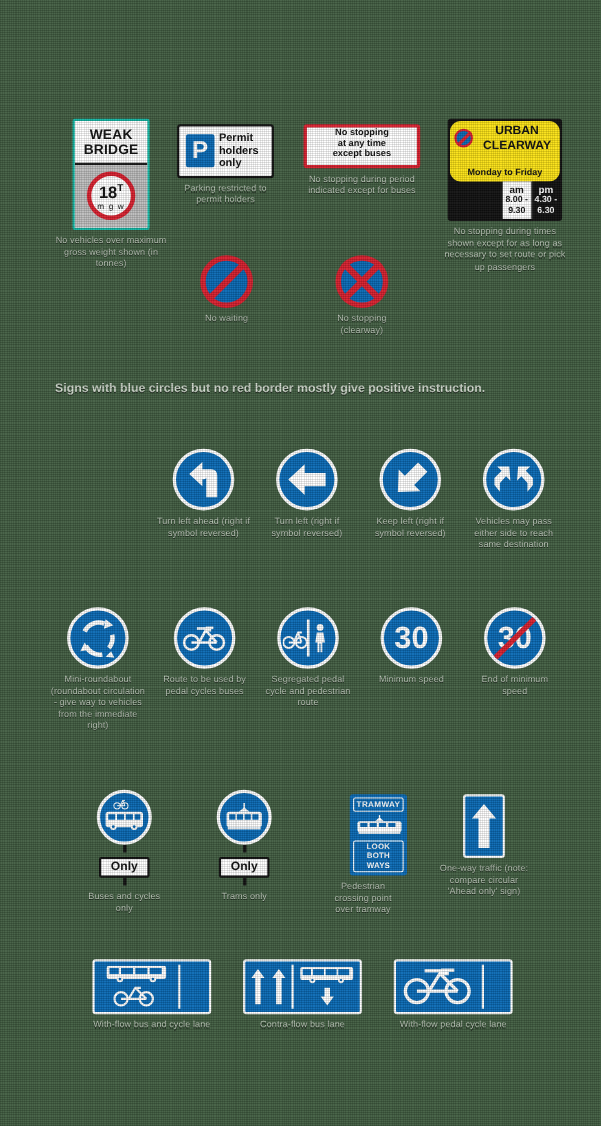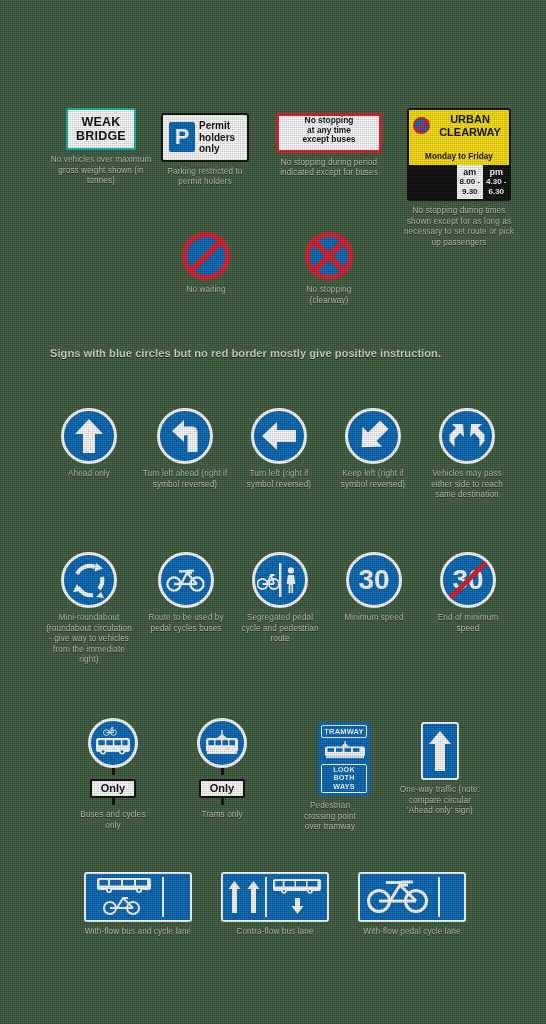--- a/index.html
+++ b/index.html
@@ -123,21 +123,21 @@
   .mini-nostop .mbar{
     position:absolute;left:50%;top:50%;width:16px;height:2.4px;background:#d8202f;
   }
   .mini-nostop .mbar.a{transform:translate(-50%,-50%) rotate(-45deg);}
   .mini-nostop .mbar.b{transform:translate(-50%,-50%) rotate(45deg);}
 
   .clearway{
     width:104px;border:2px solid #111;border-radius:3px;overflow:hidden;background:#111;
     box-sizing:border-box;
   }
-  .cw-top{background:#fbe215;padding:3px 4px 4px;}
+  .cw-top{background:#fbe215;padding:3px 4px 4px;border-radius:10px;}
   .cw-row1{display:flex;align-items:center;gap:5px;}
   .cw-name{font-weight:bold;font-size:11px;line-height:12.5px;color:#111;text-align:center;flex:1;}
   .cw-days{font-weight:bold;font-size:8.2px;text-align:center;color:#111;margin-top:14px;}
   .cw-times{display:flex;padding-left:48px;}
   .cw-am,.cw-pm{flex:1;text-align:center;padding:2px 0 3px;}
   .cw-am{background:#fff;color:#111;border-right:1px solid #111;}
   .cw-pm{background:#111;color:#fff;}
   .cw-lbl{font-weight:bold;font-size:9px;line-height:10px;}
   .cw-val{font-weight:bold;font-size:8px;line-height:9.5px;}
   .mini-nowait{
@@ -193,20 +193,26 @@
 
 <div class="page">
 
   <div class="cell" style="left:46px;top:108px;width:110px;">
     <div class="signwrap">
       <div class="weak">
         <div class="top">
           <div>WEAK</div>
           <div>BRIDGE</div>
         </div>
+        <div class="bot">
+          <div class="wlimit">
+            <div class="n"><span>18</span><sup>T</sup></div>
+            <div class="u">m g w</div>
+          </div>
+        </div>
       </div>
     </div>
     <div class="cap">No vehicles over maximum gross weight shown (in tonnes)</div>
   </div>
 
   <div class="cell" style="left:155px;top:113px;width:100px;">
     <div class="signwrap">
       <div class="permit">
         <div class="pblue">P</div>
         <div class="ptxt">
@@ -276,30 +282,20 @@
       <div class="redcirc">
         <div class="bar a"></div>
           <div class="bar b"></div>
       </div>
     </div>
     <div class="cap">No stopping (clearway)</div>
   </div>
 
   <div class="section-head" style="left:50px;top:346px;width:400px;">Signs with blue circles but no red border mostly give positive instruction.</div>
 
-  <div class="cell" style="left:48px;top:408px;width:82px;">
-    <div class="signwrap">
-      <div class="circ c56">
-        <svg width="34" height="38" viewBox="0 0 34 38">
-          <polygon points="17,2 31,17 23,17 23,36 11,36 11,17 3,17" fill="#fff"></polygon>
-        </svg>
-      </div>
-    </div>
-    <div class="cap">Ahead only</div>
-  </div>
 
   <div class="cell" style="left:142px;top:408px;width:86px;">
     <div class="signwrap">
       <div class="circ c56">
         <svg width="38" height="38" viewBox="0 0 38 38">
           <path d="M6 14 L18 3 L18 9.5 L26 9.5 Q31.5 9.5 31.5 15.5 L31.5 35 L21.5 35 L21.5 17 Q21.5 18.6 19.5 18.6 L18 18.6 L18 25 Z" fill="#fff"></path>
         </svg>
       </div>
     </div>
     <div class="cap">Turn left ahead (right if symbol reversed)</div>

